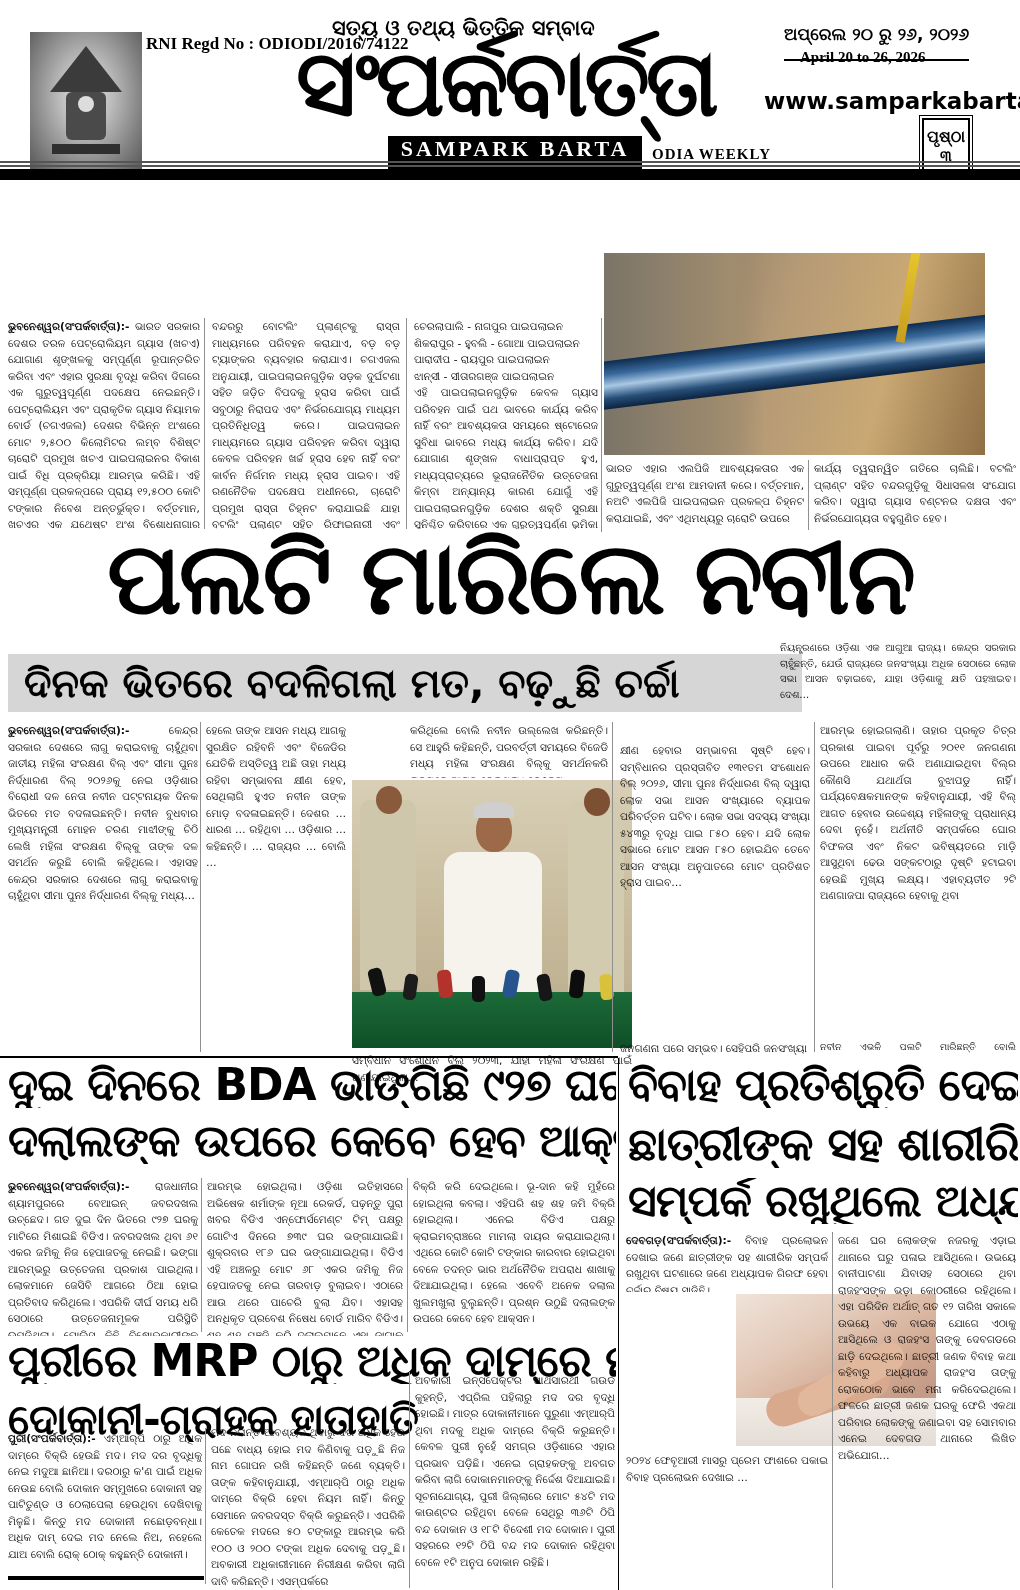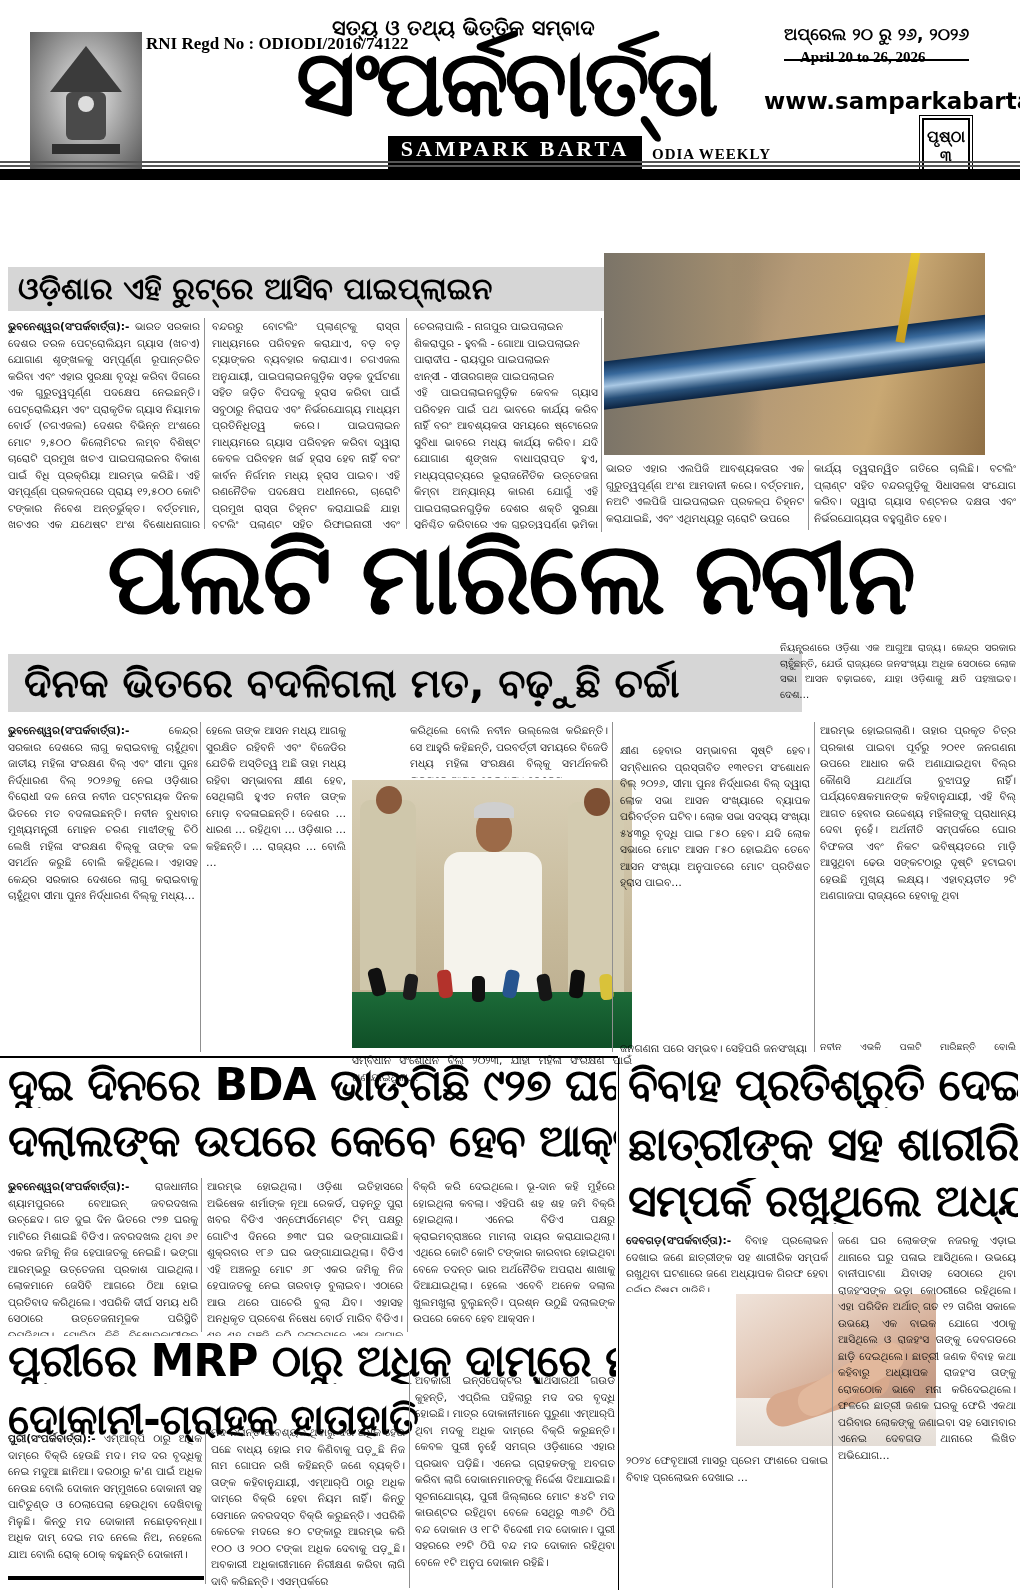--- a/index.html
+++ b/index.html
@@ -51,23 +51,20 @@
   <div class="abs" style="left:922px;top:118px;width:44px;height:52px;border:2px solid #000;outline:1px solid #000;outline-offset:2px;display:flex;flex-direction:column;align-items:center;justify-content:center;background:#fff;">
     <span style="font-size:16px;font-weight:bold;line-height:1.2;">ପୃଷ୍ଠା</span>
     <span style="font-size:15px;font-weight:bold;line-height:1.2;">୩</span>
   </div>
 
   <div class="hrule" style="left:0;top:161px;width:1020px;height:1.5px;background:#555;"></div>
   <div class="hrule" style="left:0;top:165px;width:1020px;height:1.5px;background:#555;"></div>
   <div class="hrule" style="left:0;top:169px;width:1020px;height:11px;"></div>
 
 
-  <div class="subhead" style="left:8px;top:267px;width:590px;height:44px;font-size:30px;padding:0 10px;">
-    <span>ଓଡ଼ିଶାର ଏହି ରୁଟ୍‌ରେ ଆସିବ ପାଇପ୍‌ଲାଇନ</span>
-  </div>
 
   <div class="photo" style="left:604px;top:253px;width:381px;height:202px;background:linear-gradient(105deg,#6e6257 0%,#8a7a63 18%,#b59a76 45%,#c9a873 72%,#8f6f45 100%);">
     <div style="position:absolute;left:0;top:0;width:42%;height:100%;background:linear-gradient(90deg,#7b7468,#a08c6e 78%,rgba(0,0,0,0));"></div>
     <div style="position:absolute;left:-34px;top:84px;width:470px;height:48px;background:linear-gradient(#0d2b4e,#38699c 28%,#a9c8e4 52%,#274f78 78%,#0c2340);border-radius:10px;transform:rotate(-7deg);"></div>
     <div style="position:absolute;left:300px;top:-8px;width:9px;height:98px;background:linear-gradient(#e8c82e,#c79e1f);transform:rotate(10deg);"></div>
   </div>
 
   <div class="body-col" style="left:8px;top:318px;width:192px;height:211px;">
     <b class="byline">ଭୁବନେଶ୍ୱର(ସଂପର୍କବାର୍ତ୍ତା):-</b>
     <span>ଭାରତ ସରକାର ଦେଶର ତରଳ ପେଟ୍ରୋଲିୟମ ଗ୍ୟାସ (ଖଚଏ) ଯୋଗାଣ ଶୃଙ୍ଖଳକୁ ସମ୍ପୂର୍ଣ୍ଣ ରୂପାନ୍ତରିତ କରିବା ଏବଂ ଏହାର ସୁରକ୍ଷା ବୃଦ୍ଧି କରିବା ଦିଗରେ ଏକ ଗୁରୁତ୍ୱପୂର୍ଣ୍ଣ ପଦକ୍ଷେପ ନେଇଛନ୍ତି। ପେଟ୍ରୋଲିୟମ ଏବଂ ପ୍ରାକୃତିକ ଗ୍ୟାସ ନିୟାମକ ବୋର୍ଡ (ଚଗଏଜଲ) ଦେଶର ବିଭିନ୍ନ ଅଂଶରେ ମୋଟ ୨,୫୦୦ କିଲୋମିଟର ଲମ୍ବ ବିଶିଷ୍ଟ ଚାରୋଟି ପ୍ରମୁଖ ଖଚଏ ପାଇପଲାଇନର ବିକାଶ ପାଇଁ ବିଧି ପ୍ରକ୍ରିୟା ଆରମ୍ଭ କରିଛି। ଏହି ସମ୍ପୂର୍ଣ୍ଣ ପ୍ରକଳ୍ପରେ ପ୍ରାୟ ୧୨,୫୦୦ କୋଟି ଟଙ୍କାର ନିବେଶ ଅନ୍ତର୍ଭୁକ୍ତ। ବର୍ତ୍ତମାନ, ଖଚଏର ଏକ ଯଥେଷ୍ଟ ଅଂଶ ବିଶୋଧନାଗାର ଏବଂ</span>

